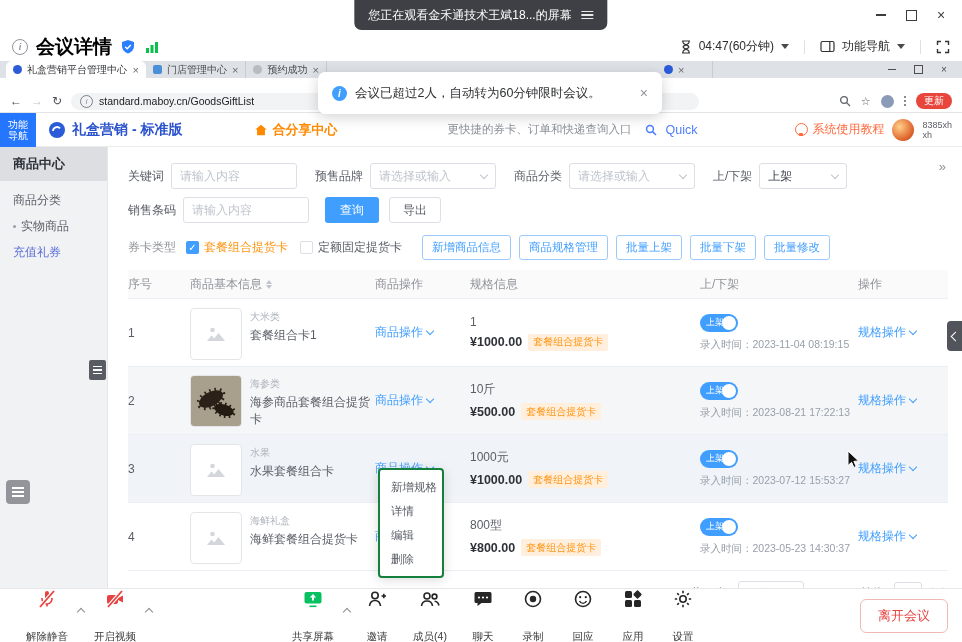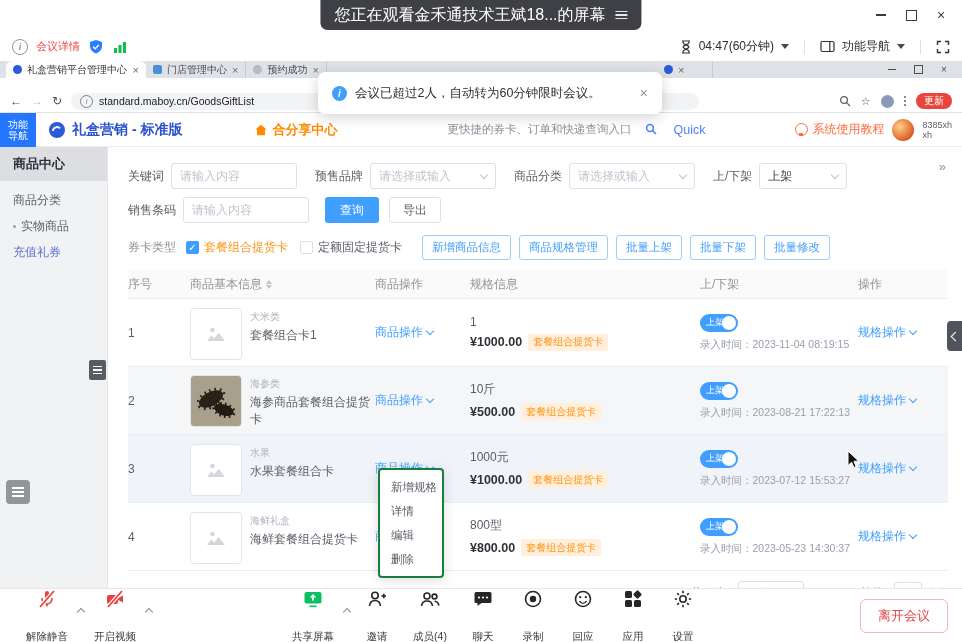--- a/index.html
+++ b/index.html
@@ -2,33 +2,33 @@
 <html><head>
 <meta charset="utf-8">
 <style>
   html,body{margin:0;padding:0;}
   body{width:962px;height:642px;position:relative;overflow:hidden;background:#fff;
        font-family:"Liberation Sans","DejaVu Sans",sans-serif;-webkit-font-smoothing:antialiased;}
   .abs{position:absolute;}
   
   #titlebar{left:0;top:0;width:962px;height:30px;background:#fff;}
   .watch-pill{position:absolute;left:50%;transform:translateX(-50%);top:0;height:30px;background:#3f4045;
-      color:#fff;font-size:16px;border-radius:0 0 7px 7px;display:flex;align-items:center;gap:10px;padding:0 14px;}
+      color:#fff;font-size:12px;border-radius:0 0 7px 7px;display:flex;align-items:center;gap:10px;padding:0 14px;}
   .pill-burger{display:inline-flex;flex-direction:column;gap:2px;}
   .pill-burger i{width:12px;height:1.6px;background:#e8e8e8;display:block;}
   .win-ctrls{position:absolute;right:6px;top:0;height:30px;display:flex;}
   .wc{width:30px;height:30px;display:flex;align-items:center;justify-content:center;color:#3c3c3c;font-size:14px;}
   .min-bar{width:10px;height:1.4px;background:#3c3c3c;display:block;}
   .max-box{width:9px;height:9px;border:1.3px solid #3c3c3c;display:block;}
   
   #meetbar{left:0;top:30px;width:962px;height:34px;background:#fff;border-bottom:1px solid #ededed;
       display:flex;align-items:center;padding:0 12px;box-sizing:border-box;gap:8px;}
   .info-circ{width:14px;height:14px;border-radius:50%;border:1.3px solid #8f9399;color:#8f9399;font-size:9px;
       display:inline-flex;align-items:center;justify-content:center;font-style:italic;font-weight:bold;}
-  .meet-label{font-size:11px;color:#ef4444;}
+  .meet-label{font-size:19px;color:#000000;font-weight:bold;}
   .meet-right{margin-left:auto;display:flex;align-items:center;gap:7px;color:#2c2c2c;font-size:12px;}
   .vdiv{width:1px;height:14px;background:#e0e0e0;margin:0 8px;}
   .tri-dn{width:0;height:0;border-left:4px solid transparent;border-right:4px solid transparent;border-top:5px solid #4a4a4a;}
   
   #tabstrip{left:0;top:61px;width:962px;height:17px;background:#dee1e6;display:flex;align-items:flex-end;padding-left:6px;box-sizing:border-box;}
   .tab{height:17px;display:flex;align-items:center;gap:5px;padding:0 7px;font-size:10px;color:#474a4e;
       max-width:140px;box-sizing:border-box;border-right:1px solid #c8cbd0;}
   .tab.active{background:#fff;border-radius:6px 6px 0 0;border-right:none;color:#303235;width:140px;}
   .tab-title{white-space:nowrap;overflow:hidden;text-overflow:ellipsis;flex:1;}
   .tab-close{color:#6a6d71;font-size:11px;}
@@ -61,21 +61,21 @@
   
   #appheader{left:0;top:113px;width:962px;height:34px;background:#fff;border-bottom:1px solid #ececec;
       display:flex;align-items:center;box-sizing:border-box;}
   .nav-square{width:36px;height:34px;background:#2576ff;color:#fff;font-size:10px;line-height:11px;
       display:flex;align-items:center;justify-content:center;text-align:center;flex:none;}
   .nav-square span{width:22px;word-break:break-all;}
   .logo-wrap{display:flex;align-items:center;gap:6px;margin-left:12px;}
   .logo-text{color:#2a52cc;font-weight:bold;font-size:14px;}
   .share-wrap{display:flex;align-items:center;gap:4px;margin-left:72px;color:#ff8a00;font-weight:bold;font-size:13px;}
   .promo{color:#8a8f99;font-size:11.5px;margin-left:110px;}
-  .quick{display:flex;align-items:flex-start;gap:16px;color:#4d7dff;font-size:12.5px;margin-left:14px;}
+  .quick{display:flex;align-items:center;gap:8px;color:#4d7dff;font-size:12.5px;margin-left:14px;}
   .hdr-right{margin-left:auto;display:flex;align-items:center;gap:8px;padding-right:10px;}
   .tutorial{display:flex;align-items:center;gap:4px;color:#ff6a3d;font-size:12px;}
   .tut-ic{width:11px;height:11px;border-radius:50%;border:1.4px solid #ff6a3d;position:relative;}
   .tut-ic::after{content:"";position:absolute;left:3px;top:9px;width:4px;height:3px;background:#ff6a3d;border-radius:1px;}
   .avatar{width:22px;height:22px;border-radius:50%;background:radial-gradient(circle at 35% 35%,#ffcf8a,#e0662e 65%,#a33c14);}
   .usertext{font-size:9px;color:#5a5e66;line-height:10px;}
   
   #sidebar{left:0;top:147px;width:108px;height:441px;background:#f1f2f4;border-right:1px solid #e6e6e6;box-sizing:border-box;}
   .sb-title{height:34px;background:#dcdee2;display:flex;align-items:center;padding-left:13px;font-size:13px;
       font-weight:bold;color:#2c3038;}

